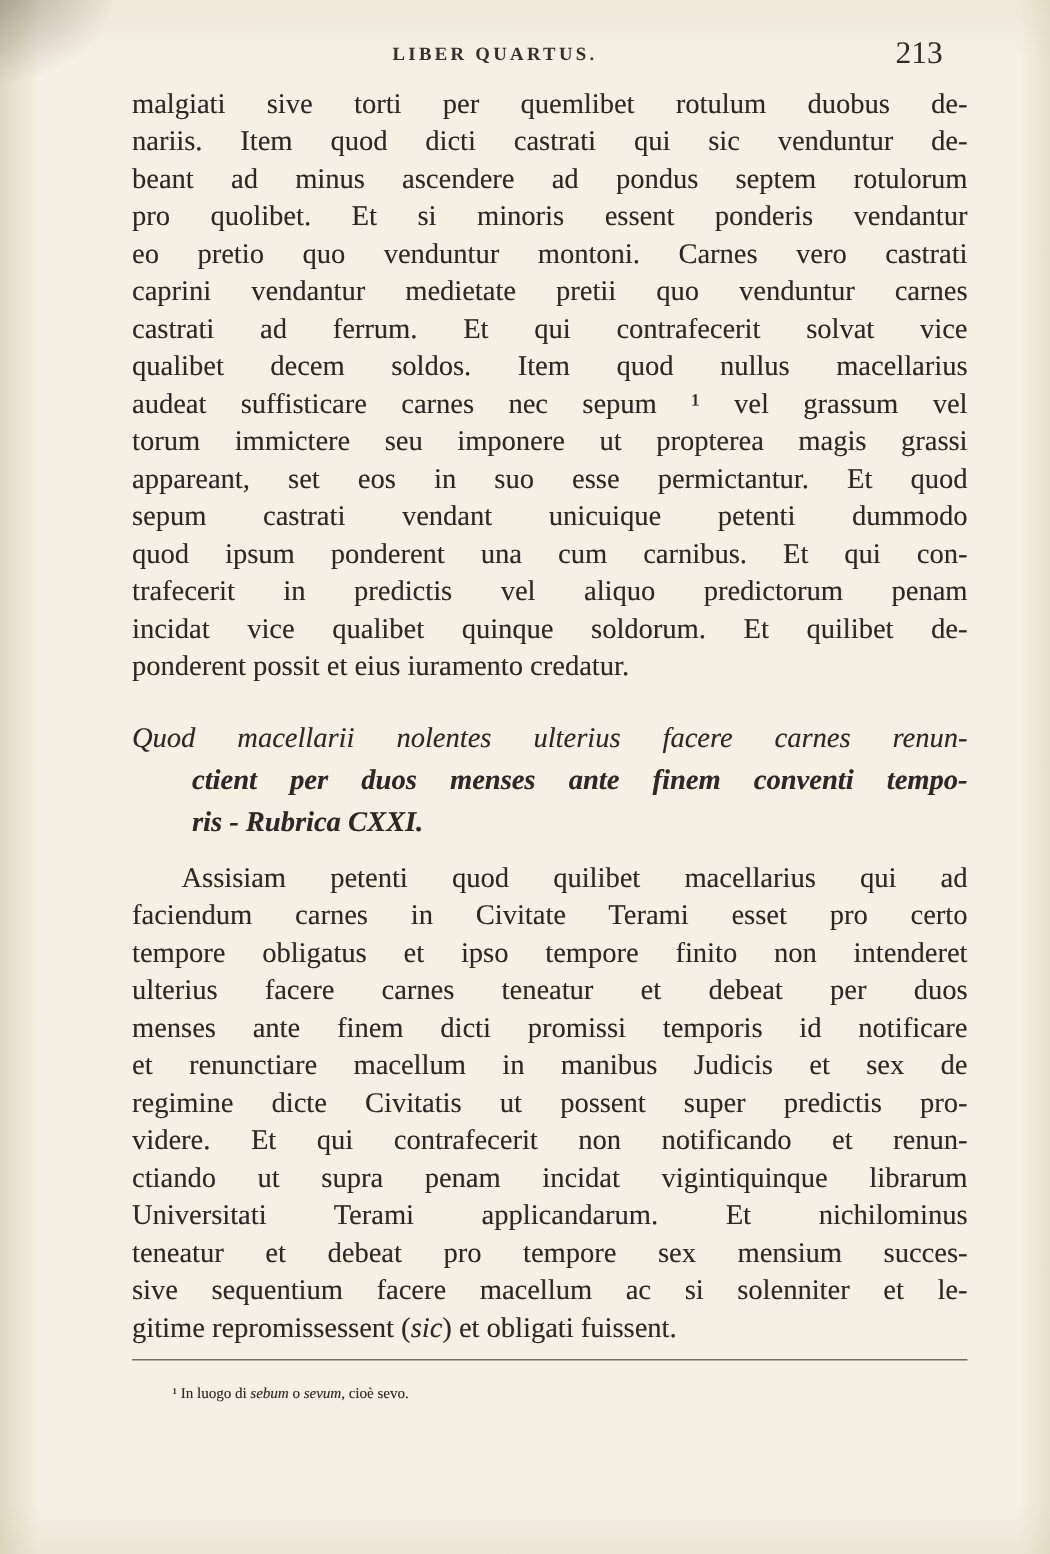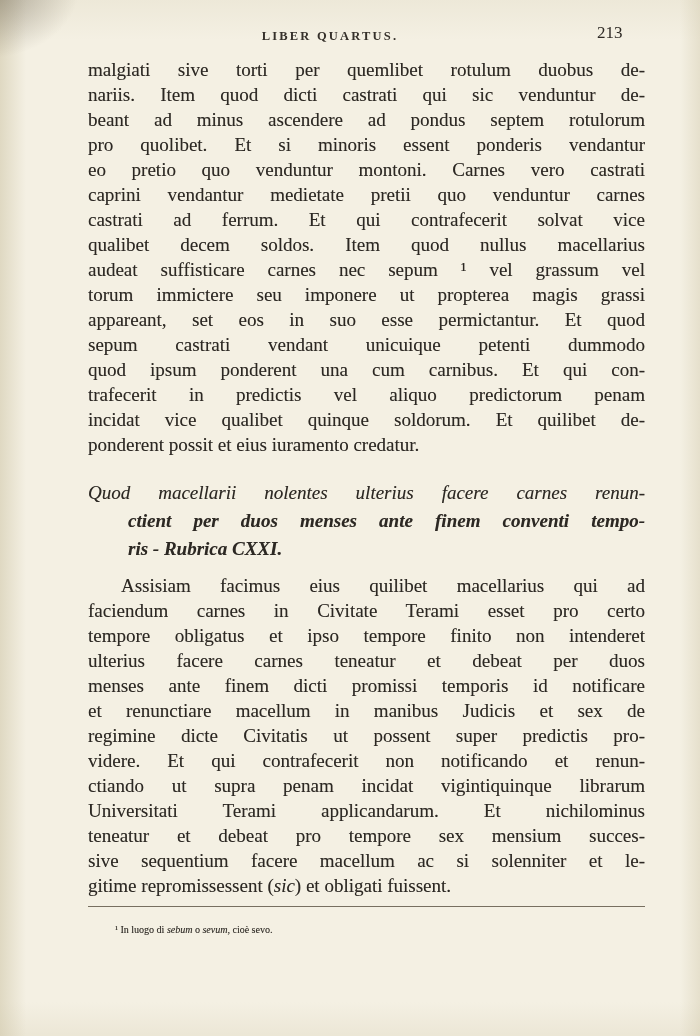--- a/index.html
+++ b/index.html
@@ -25,21 +25,21 @@
   .running-title {
     position: absolute; top: 29px; left: 330px;
     transform: translateX(-50%);
     font-size: 12.5px; font-weight: bold;
     letter-spacing: 2.2px;
     white-space: nowrap;
     color: #35302a;
   }
   .page-number {
     position: absolute; top: 23px; left: 597px;
-    font-size: 17px;
+    font-size: 21px;
     color: #2e2a25;
   }
   .text-column {
     position: absolute; left: 88px; top: 57px; width: 557px;
     font-size: 19px;
     text-shadow: 0.2px 0.2px 0.3px rgba(44,40,35,0.35);
   }
   .para { margin: 0; }
   .line {
     text-align: justify;
@@ -101,21 +101,21 @@
           <div class="line"><span>trafecerit in predictis vel aliquo predictorum penam</span></div>
           <div class="line"><span>incidat vice qualibet quinque soldorum. Et quilibet de-</span></div>
           <div class="line line-last"><span>ponderent possit et eius iuramento credatur.</span></div>
         </div>
         <div class="para para-heading">
           <div class="line"><span>Quod macellarii nolentes ulterius facere carnes renun-</span></div>
           <div class="line"><span>ctient per duos menses ante finem conventi tempo-</span></div>
           <div class="line line-last"><span>ris - Rubrica CXXI.</span></div>
         </div>
         <div class="para para-body para-indent">
-          <div class="line"><span>Assisiam facimus eius quilibet macellarius qui ad</span></div>
+          <div class="line"><span>Assisiam petenti quod quilibet macellarius qui ad</span></div>
           <div class="line"><span>faciendum carnes in Civitate Terami esset pro certo</span></div>
           <div class="line"><span>tempore obligatus et ipso tempore finito non intenderet</span></div>
           <div class="line"><span>ulterius facere carnes teneatur et debeat per duos</span></div>
           <div class="line"><span>menses ante finem dicti promissi temporis id notificare</span></div>
           <div class="line"><span>et renunctiare macellum in manibus Judicis et sex de</span></div>
           <div class="line"><span>regimine dicte Civitatis ut possent super predictis pro-</span></div>
           <div class="line"><span>videre. Et qui contrafecerit non notificando et renun-</span></div>
           <div class="line"><span>ctiando ut supra penam incidat vigintiquinque librarum</span></div>
           <div class="line"><span>Universitati Terami applicandarum. Et nichilominus</span></div>
           <div class="line"><span>teneatur et debeat pro tempore sex mensium succes-</span></div>

